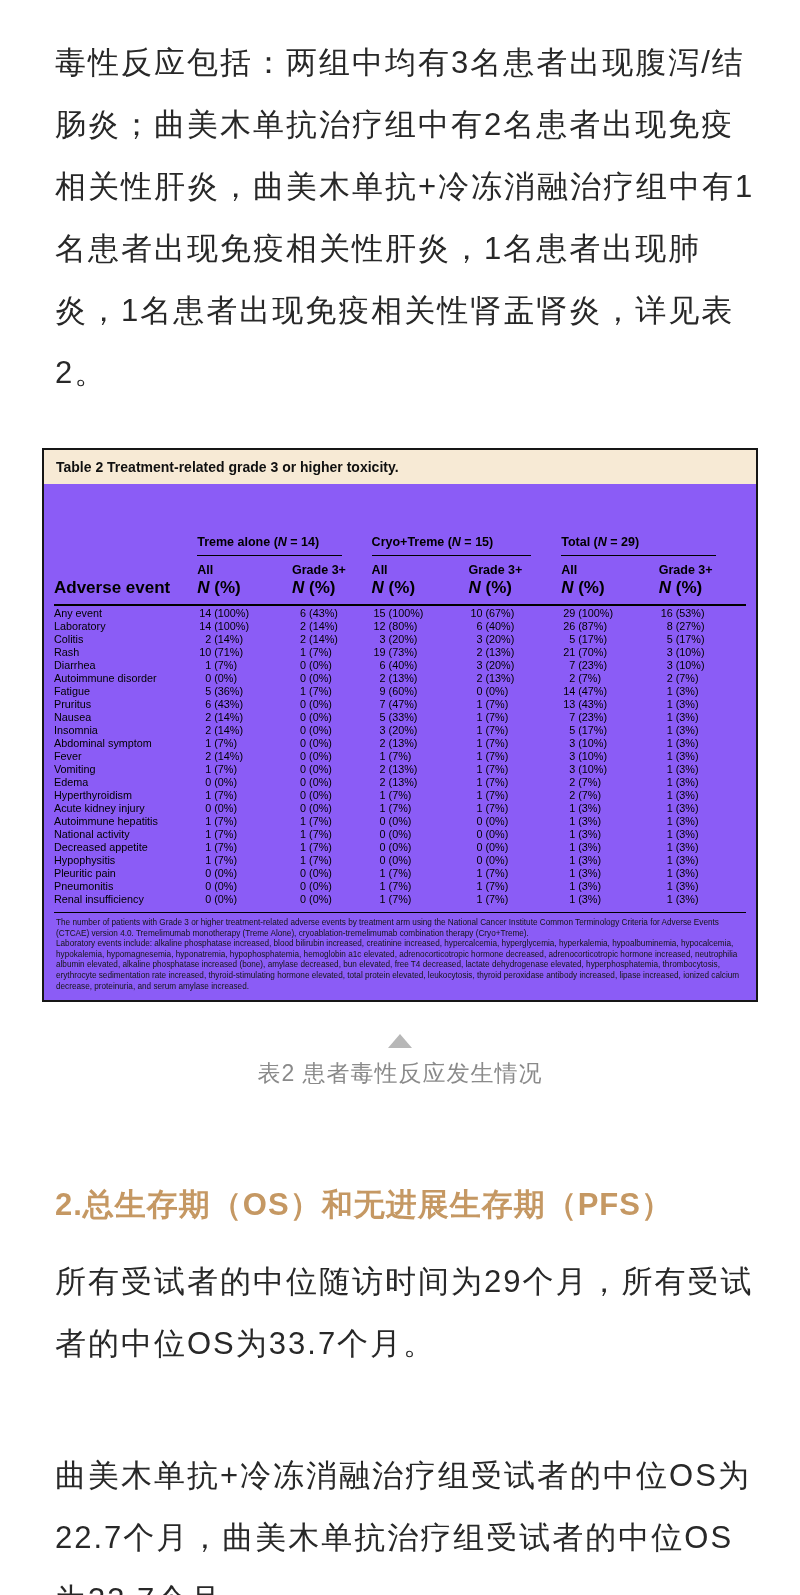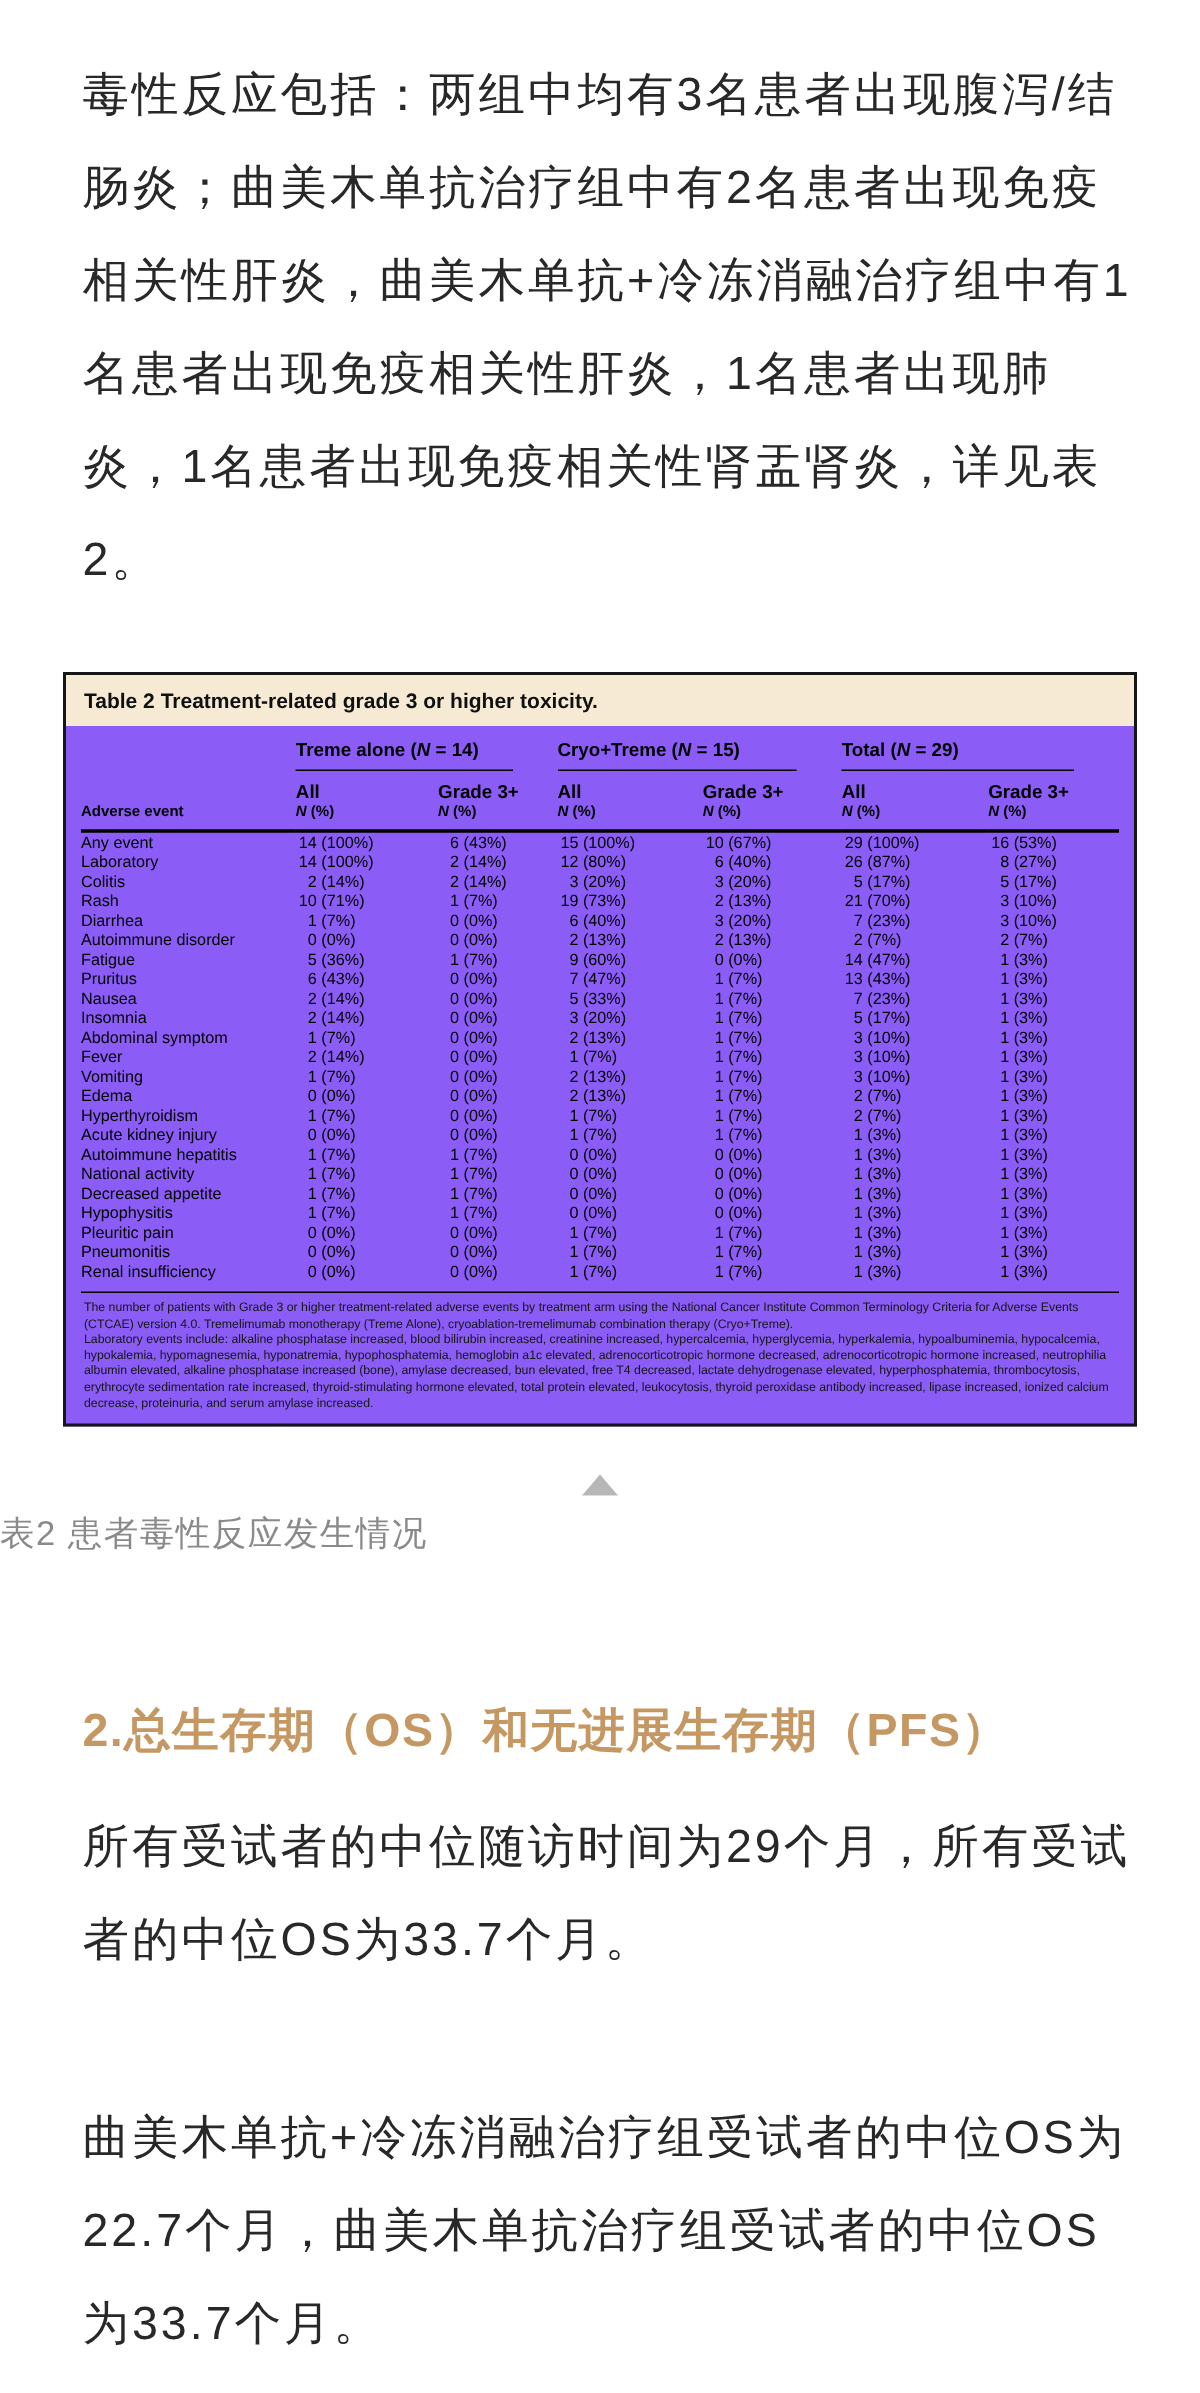--- a/index.html
+++ b/index.html
@@ -9,42 +9,42 @@
   
   .cjk{margin:0 45px 0 55px;width:700px;font-size:31px;line-height:62px;
        letter-spacing:2px;color:#282828;font-weight:400;word-break:break-all;}
 
   
   .table-card{box-sizing:border-box;width:716px;margin:44px 42px 0 42px;
               border:2px solid #161616;background:#8b5cf6;}
   .table-title{background:#f7ead5;color:#101010;font-size:14px;font-weight:bold;
                padding:9px 12px 9px 12px;letter-spacing:0;}
   .table-wrap{padding:0 10px;}
-  table{width:100%;border-collapse:collapse;table-layout:fixed;}
+  table{width:100%;border-collapse:collapse;table-layout:fixed;margin-top:42px;}
   th,td{text-align:left;padding:0;vertical-align:bottom;}
   .group-row th{padding-top:9px;font-size:12.5px;font-weight:bold;color:#000;}
   .group-row th.blank{border-bottom:none;}
   .glabel{display:block;padding-bottom:6px;border-bottom:1.3px solid #000;margin-right:30px;}
   .sub-row th{font-size:12.5px;font-weight:bold;color:#000;padding-top:7px;}
-  .unit-row th{font-size:10px;font-weight:bold;color:#000;padding:1px 0 6px 0;
+  .unit-row th{font-size:17px;font-weight:bold;color:#000;padding:1px 0 6px 0;
                border-bottom:2px solid #000;}
   .unit-row th i,.glabel i{font-style:italic;}
   tbody td{font-size:10.8px;line-height:13.0px;height:13.0px;color:#000;
            white-space:nowrap;font-weight:400;}
   tbody tr:first-child td{padding-top:1px;}
   tbody tr:last-child td{padding-bottom:6px;}
   td .num{display:inline-block;min-width:14px;text-align:right;margin-right:3px;}
   .footnotes{border-top:1.5px solid #000;padding:5px 2px 8px 2px;font-size:8.2px;
              line-height:10.6px;color:#151515;}
   .footnotes p{margin:0;}
 
   
   .tri{width:0;height:0;border-left:12px solid transparent;border-right:12px solid transparent;
        border-bottom:14px solid #b7b7b7;margin:32px auto 0 auto;}
-  .caption{text-align:left;font-size:23px;line-height:30px;color:#8a8a8a;
+  .caption{text-align:center;font-size:23px;line-height:30px;color:#8a8a8a;
            letter-spacing:1px;margin-top:10px;}
 
   
   .section-heading{margin:95px 45px 0 55px;font-size:31px;line-height:44px;
                    font-weight:bold;color:#c59863;letter-spacing:1px;}
   .p2{margin-top:24px;}
   .p3{margin-top:70px;}
 </style>
 </head>
 <body>

